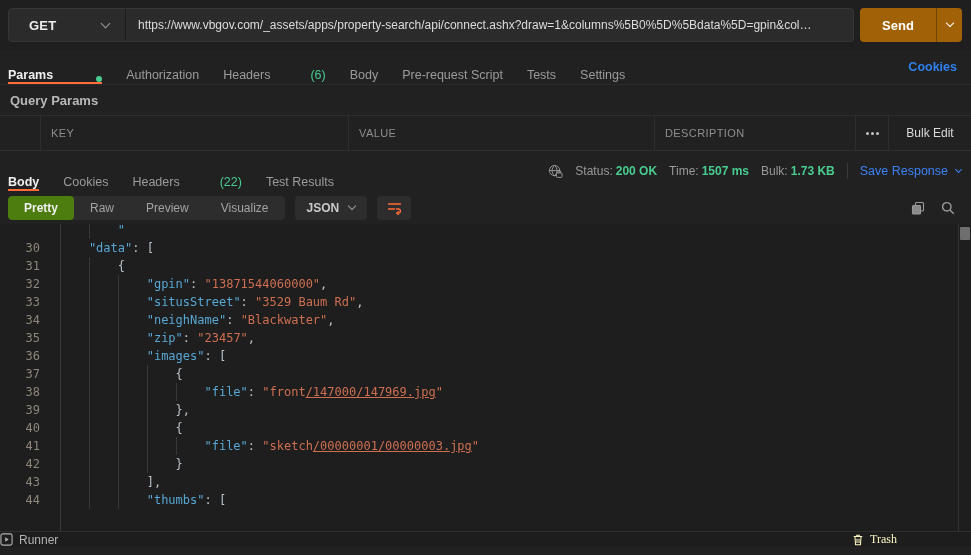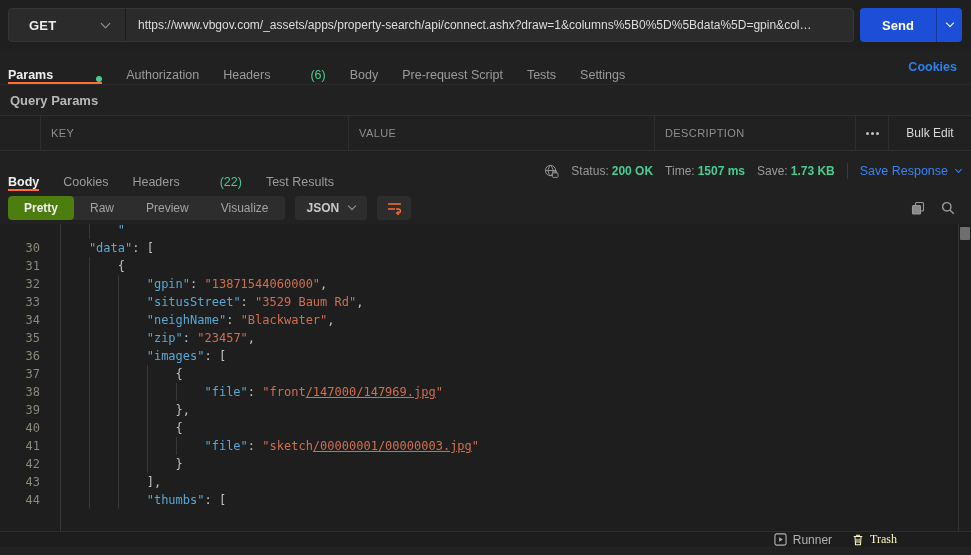--- a/index.html
+++ b/index.html
@@ -8,21 +8,21 @@
     position:relative; width:971px; height:555px; overflow:hidden;
     background:#212121; font-family:"Liberation Sans", sans-serif; color:#c9c9c9;
   }
   
   .topbar { height:50px; background:#1f1f1f; display:flex; align-items:center; padding:8px 9px 8px 8px; gap:6px; }
   .url-strip { flex:1; height:34px; background:#2b2b2b; border:1px solid #363636; border-radius:4px; display:flex; align-items:stretch; overflow:hidden; }
   .method-box { width:117px; display:flex; align-items:center; padding-left:20px; border-right:1px solid #1b1b1b; cursor:pointer; }
   .method-box .mlabel { font-size:13px; font-weight:700; color:#ededed; letter-spacing:.2px; }
   .method-box .chev { margin-left:auto; margin-right:16px; color:#9a9a9a; }
   .url-input { flex:1; background:transparent; border:none; outline:none; color:#dcdcdc; font-size:12px; padding:0 12px; font-family:"Liberation Sans",sans-serif; white-space:nowrap; overflow:hidden; }
-  .send-btn { width:102px; height:34px; background:#1d4ed8; border-radius:4px; display:flex; align-items:stretch; overflow:hidden; cursor:pointer; }
+  .send-btn { width:102px; height:34px; background:#a16207; border-radius:4px; display:flex; align-items:stretch; overflow:hidden; cursor:pointer; }
   .send-main { flex:1; display:flex; align-items:center; justify-content:center; color:#fff; font-size:13px; font-weight:700; }
   .send-caret { width:26px; display:flex; align-items:center; justify-content:center; border-left:1px solid rgba(0,0,0,.28); color:#fff; }
   .chev { display:inline-block; width:7px; height:7px; border-right:1.6px solid currentColor; border-bottom:1.6px solid currentColor; transform:rotate(45deg); margin-top:-4px; }
   
   .tabsrow { height:35px; display:flex; align-items:stretch; padding:0 14px 0 8px; border-bottom:1px solid #2a2a2a; }
   .tab { display:flex; align-items:flex-end; margin-right:24px; font-size:12.5px; color:#9b9b9b; border-bottom:2px solid transparent; cursor:pointer; white-space:nowrap;gap:36px; }
   .tab.active { color:#f0f0f0; font-weight:700; border-bottom-color:#ff6c37; }
   .tab .count { color:#49cc90; margin-left:4px; }
   .tab .dot { width:6px; height:6px; border-radius:50%; background:#49cc90; margin-left:7px; }
   .cookies-link { margin-left:auto; align-self:center; color:#2f80ed; font-size:12.5px; font-weight:700; cursor:pointer; }
@@ -60,21 +60,21 @@
   .ln { display:inline-block; width:60px; padding-right:20px; text-align:right; color:#8d877c; }
   .ind { display:inline-block; height:18px; vertical-align:bottom;
     background:repeating-linear-gradient(90deg,#383838 0,#383838 1px,transparent 1px,transparent 28.9px); }
   .tk-k { color:#58a7d4; }
   .tk-p { color:#bcc3c9; }
   .tk-s { color:#ce6f51; }
   .tk-l { color:#ce6f51; text-decoration:underline; cursor:pointer; }
   .vtrack { position:absolute; top:0; right:0; bottom:0; width:13px; border-left:1px solid #333; }
   .vthumb { position:absolute; top:3px; right:1px; width:10px; height:13px; background:#6e6e6e; border-radius:1px; cursor:pointer; }
   
-  .footer { height:16px; background:#1d1d1d; border-top:1px solid #2e2e2e; display:flex; align-items:center; justify-content:flex-end; gap:20px; padding-right:74px; font-size:12px; }
+  .footer { height:16px; background:#1d1d1d; border-top:1px solid #2e2e2e; display:flex; align-items:center; justify-content:space-between; gap:20px; padding-right:74px; font-size:12px; }
   .foot-item { display:flex; align-items:center; gap:6px; cursor:pointer; }
   .foot-runner { color:#b3b3b3; }
   .foot-trash { color:#fef9c3;font-family:Liberation Serif, serif; }
 </style>
 </head>
 <body>
 
 <div class="app">
 
   <div class="topbar">
@@ -152,21 +152,21 @@
       <span style="display:flex;">
         <svg width="15" height="15" viewBox="0 0 16 16" fill="none" stroke="#9a9a9a" stroke-width="1">
           <circle cx="7" cy="7" r="5.5"></circle>
           <path d="M1.5 7h11M7 1.5c-3.5 3.5-3.5 7.5 0 11M7 1.5c3.5 3.5 3.5 7.5 0 11"></path>
           <rect x="9" y="9.5" width="6" height="4.8" rx="1" fill="#212121"></rect>
           <path d="M10.5 9.5V8.4a1.5 1.5 0 0 1 3 0v1.1"></path>
         </svg>
       </span>
       <span class="meta-pair"><span>Status:</span><b>200 OK</b></span>
       <span class="meta-pair"><span>Time:</span><b>1507 ms</b></span>
-      <span class="meta-pair"><span>Save:</span><b>1.73 KB</b></span>
+      <span class="meta-pair"><span>Bulk:</span><b>1.73 KB</b></span>
       <span class="meta-divider"></span>
       <span class="save-resp">
         <span>Save Response</span>
         <span class="chev" style="width:5px;height:5px;"></span>
       </span>
     </div>
   </div>
 
   <div class="viewer-bar">
     <div class="seg-group">

